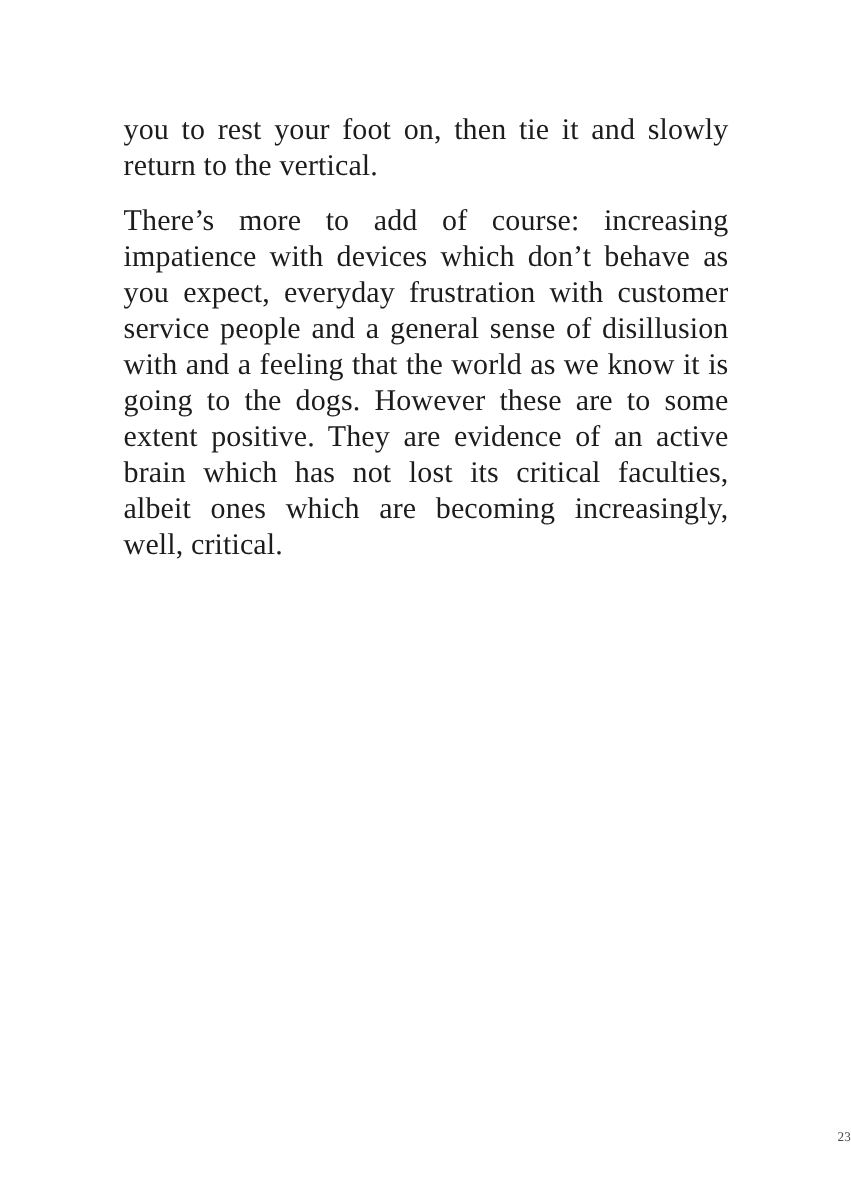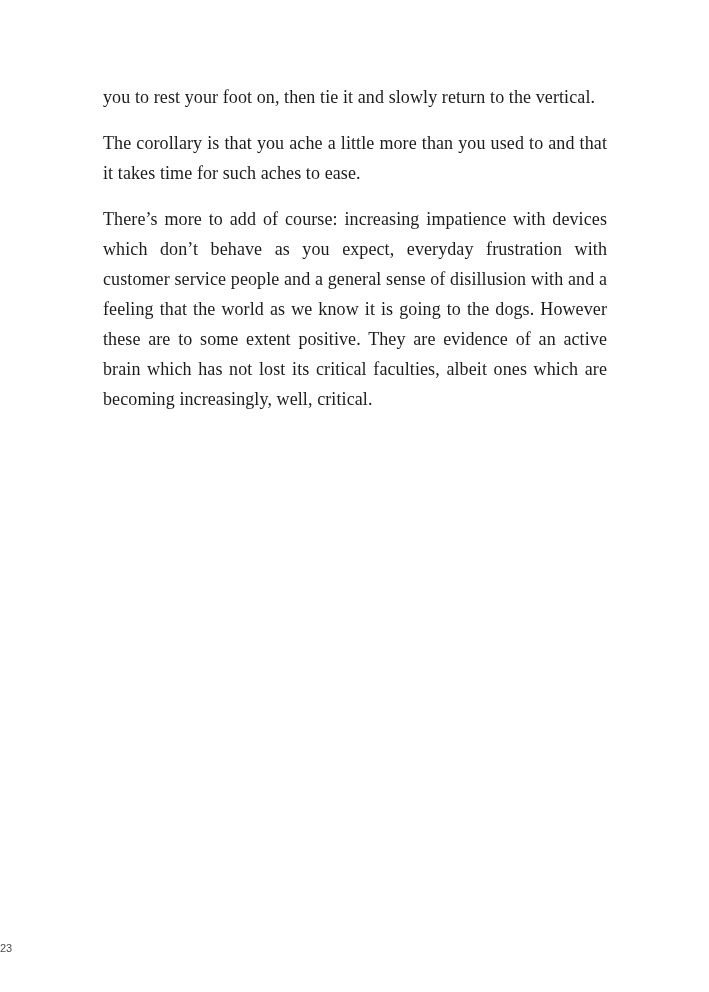--- a/index.html
+++ b/index.html
@@ -16,41 +16,40 @@
     font-family: "Liberation Serif", "DejaVu Serif", serif;
     color: #1c1c1c;
   }
   .text-block {
     position: absolute;
     top: 82px;
     left: 103px;
     width: 504px;
   }
   .text-block p {
-    margin: 0 0 16px 0;
-    font-size: 18px;
+    margin: 12px 0 16px 0;
+    font-size: 25px;
     line-height: 30px;
     text-align: justify;
     text-justify: inter-word;
     letter-spacing: 0.1px;
   }
   .page-number {
     position: absolute;
     bottom: 38px;
     left: 0;
     width: 100%;
-    text-align: left;
+    text-align: right;
     font-size: 11px;
     color: #4a4a4a;
-    font-family: Liberation Sans, sans-serif;
+    font-family: Liberation Serif, serif;
   }
 </style>
 </head>
 <body>
 
 <div class="page">
   <div class="text-block">
     <p>you to rest your foot on, then tie it and slowly return to the vertical.</p>
-    <p>The corollary is that you ache a little more than you used to and that it takes time for such aches to ease.</p>
     <p>There’s more to add of course: increasing impatience with devices which don’t behave as you expect, everyday frustration with customer service people and a general sense of disillusion with and a feeling that the world as we know it is going to the dogs. However these are to some extent positive. They are evidence of an active brain which has not lost its critical faculties, albeit ones which are becoming increasingly, well, critical.</p>
   </div>
   <div class="page-number">23</div>
 </div>
 
 </body></html>

